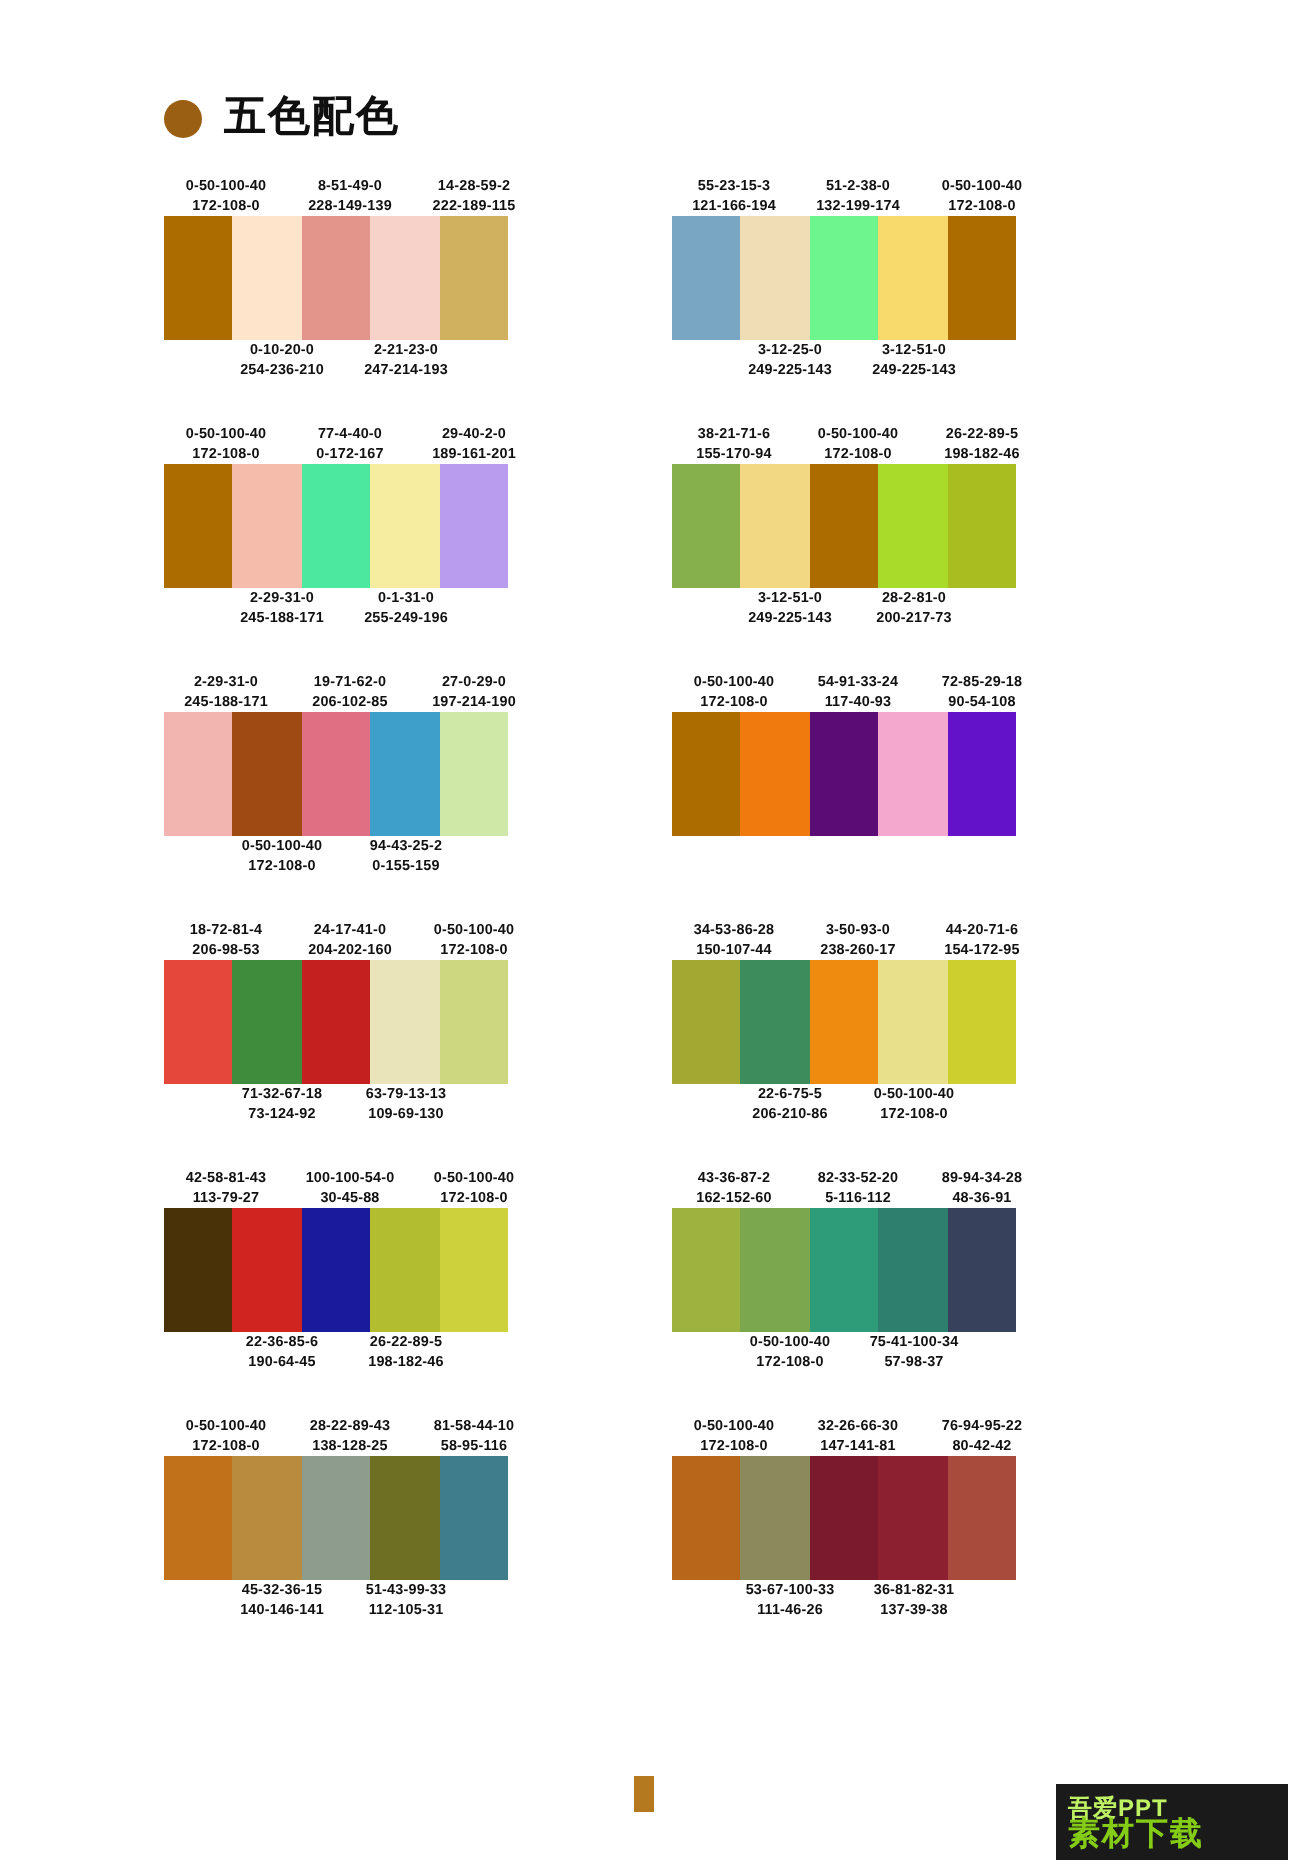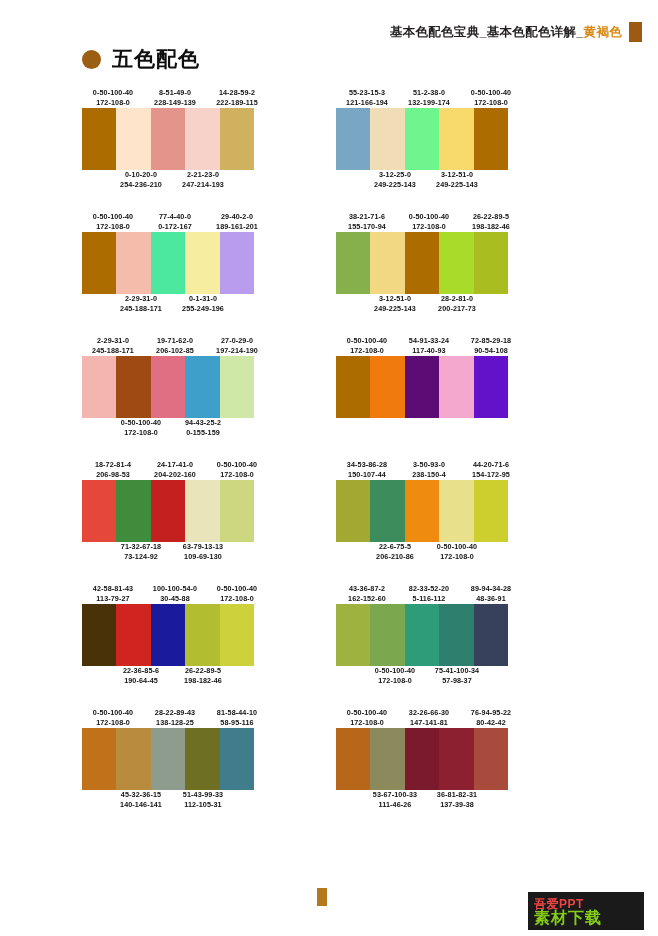--- a/index.html
+++ b/index.html
@@ -59,35 +59,28 @@
   .lbl-bot{padding-left:28px;}
 
   
   .footer{position:absolute;left:0;right:0;bottom:0;height:48px;}
   .foot-chip{position:absolute;left:317px;bottom:30px;width:10px;height:18px;background:#b4791e;}
   .foot-badge{
     position:absolute;right:14px;bottom:6px;width:116px;height:38px;
     background:#1a1a1a;display:flex;flex-direction:column;justify-content:center;
     padding-left:6px;box-sizing:border-box;
   }
-  .foot-badge .b1{color:#ef4444;font-size:12px;font-weight:bold;line-height:13px;letter-spacing:.5px;}
+  .foot-badge .b1{color:#bef264;font-size:12px;font-weight:bold;line-height:13px;letter-spacing:.5px;}
   .foot-badge .b2{color:#84cc16;font-size:16px;font-weight:bold;line-height:14px;letter-spacing:1px;}
 </style>
 </head>
 <body>
 
 <div class="page">
 
-  <div class="header">
-    <div class="header-inner">
-      <span class="hdr-text">基本色配色宝典_基本色配色详解_</span>
-      <span class="hdr-accent" style="color: rgb(217, 138, 21);">黄褐色</span>
-      <span class="hdr-chip" style="background: rgb(156, 90, 18);"></span>
-    </div>
-  </div>
 
   <div class="title-row">
     <span class="title-dot" style="background: rgb(154, 95, 18);"></span>
     <span class="title-text">五色配色</span>
   </div>
 
   <div class="grid" id="grid">
       <div class="row">
         <div class="block">
           <div class="lbl-line lbl-top">
@@ -317,21 +310,21 @@
           </div>
         </div>
         <div class="block">
           <div class="lbl-line lbl-top">
             <div class="lbl-cell">
               <span class="c">34-53-86-28</span>
               <span class="r">150-107-44</span>
             </div>
             <div class="lbl-cell">
               <span class="c">3-50-93-0</span>
-              <span class="r">238-150-4</span>
+              <span class="r">238-260-17</span>
             </div>
             <div class="lbl-cell">
               <span class="c">44-20-71-6</span>
               <span class="r">154-172-95</span>
             </div>
           </div>
           <div class="swatches">
             <div class="sw" style="background: rgb(163, 168, 50);"></div>
             <div class="sw" style="background: rgb(61, 140, 92);"></div>
             <div class="sw" style="background: rgb(239, 140, 16);"></div>

